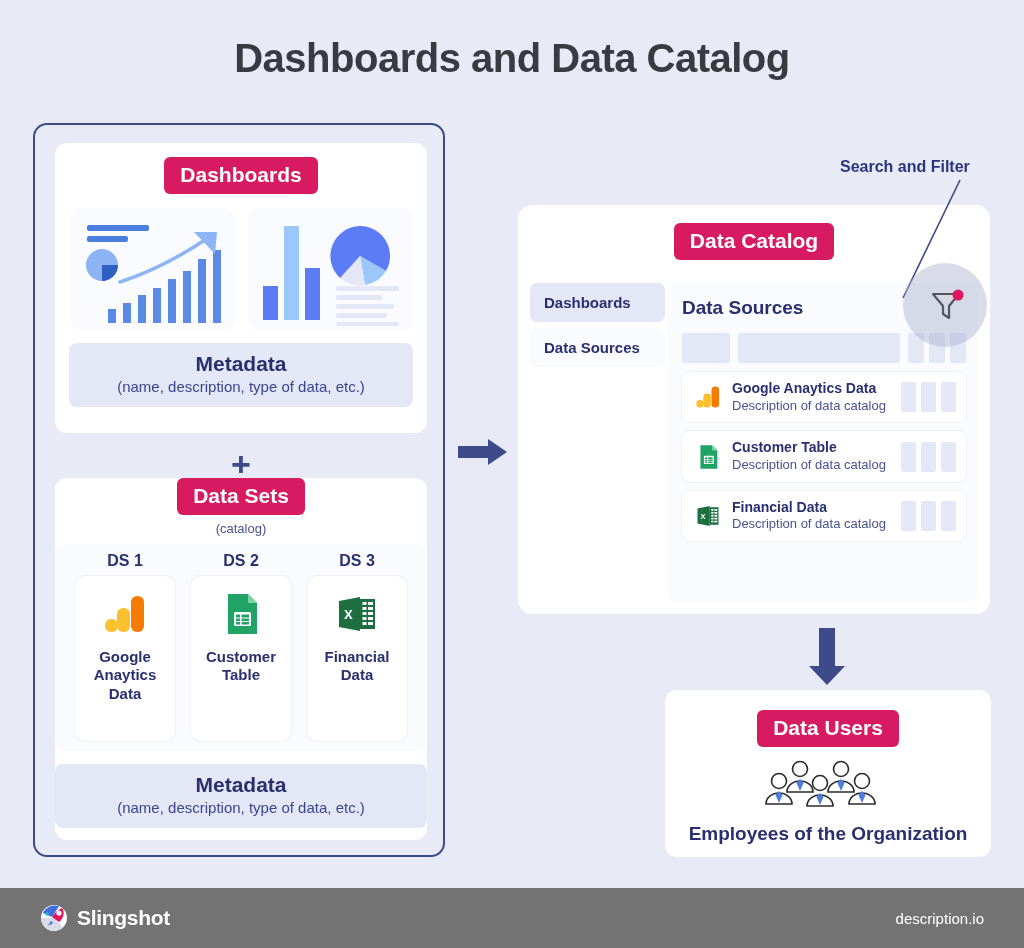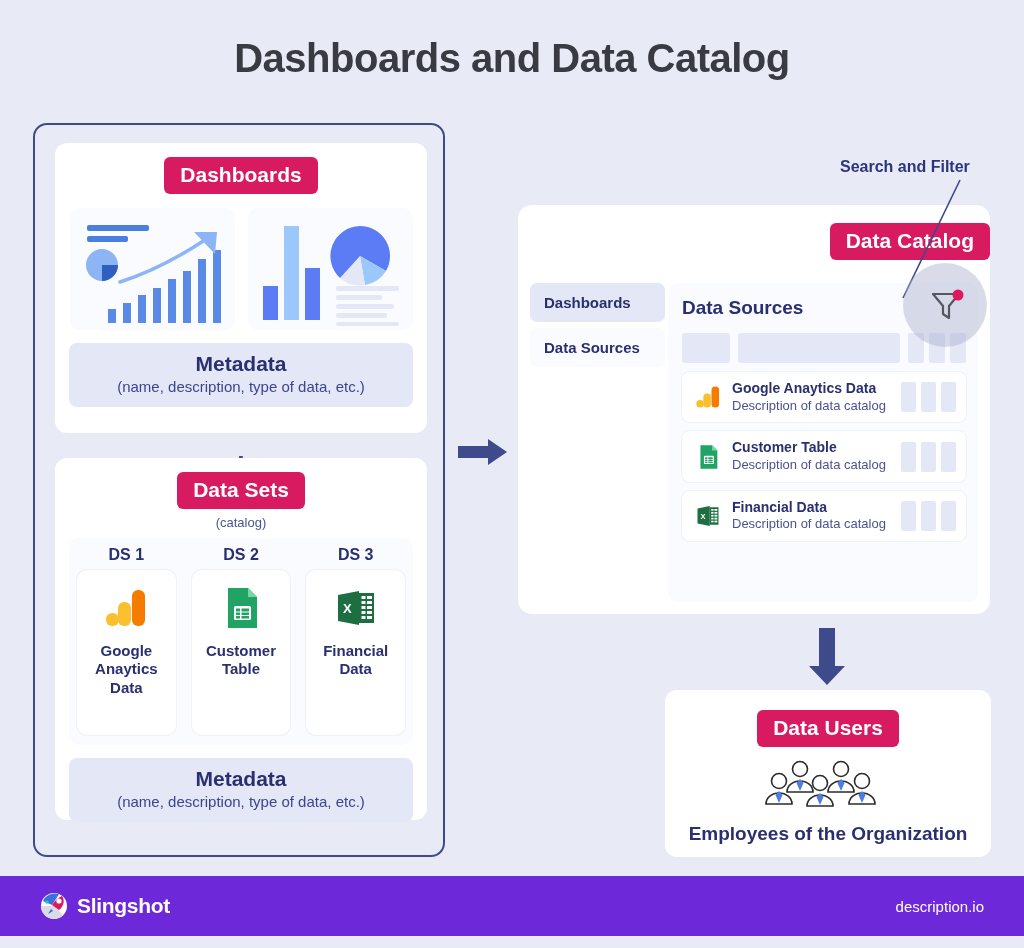--- a/index.html
+++ b/index.html
@@ -55,22 +55,21 @@
   .metadata-title { font-size: 21px; font-weight: bold; color: #2a2f70; line-height: 1.25; }
   .metadata-sub { font-size: 15px; color: #3c4590; line-height: 1.3; }
 
   .plus-sign {
     position: absolute; left: 0; width: 412px; top: 322px;
     text-align: center; color: #3e4a8a; font-size: 34px; font-weight: bold;
     line-height: 1;
   }
 
   .datasets-card {
-    position: absolute; left: 20px; top: 333px; width: 372px; height: 362px;
-    padding: 14px;
+    position: absolute; left: 20px; top: 353px; width: 372px; height: 362px;
   }
   .examples-label { text-align: center; font-size: 13px; color: #4a5290; margin-top: 6px; }
 
   .ds-group {
     background: #fafbfe; border-radius: 10px;
     margin-top: 8px; padding: 8px 8px 10px 8px;
     display: flex; gap: 16px; justify-content: center;
   }
   .ds-col { width: 100px; text-align: center; }
   .ds-label { font-size: 16px; font-weight: bold; color: #2a2f70; margin-bottom: 6px; }
@@ -90,21 +89,21 @@
     position: absolute; left: 458px; top: 438px;
     width: 50px; height: 28px;
   }
 
   
   .catalog-panel {
     position: absolute; left: 518px; top: 205px;
     width: 472px; height: 409px;
     background: #ffffff; border-radius: 14px;
   }
-  .catalog-pill-wrap { text-align: right; padding-top: 18px; text-decoration: underline; }
+  .catalog-pill-wrap { text-align: center; padding-top: 18px; text-decoration: underline; }
   .catalog-body {
     position: absolute; left: 12px; top: 78px; right: 12px; bottom: 12px;
     display: flex;
   }
   .catalog-side { width: 135px; }
   .side-tab {
     border-radius: 7px; padding: 11px 0 11px 14px;
     font-size: 15px; font-weight: bold; color: #2a2f70;
   }
   .side-tab.active { background: #e4e7f6; }
@@ -156,22 +155,22 @@
     background: #fff; border-radius: 12px;
     text-align: center; padding-top: 20px;
   }
   .users-caption {
     font-size: 19px; font-weight: bold; color: #2a2f70; margin-top: 8px;
   }
   .people-svg { margin-top: 12px; }
 
   
   .footer {
-    position: absolute; left: 0; bottom: 12px; width: 1024px; height: 60px;
-    background: #6d28d9;
+    position: absolute; left: 0; bottom: 0; width: 1024px; height: 60px;
+    background: #737373;
     display: flex; align-items: center; justify-content: space-between;
     padding: 0 40px;
   }
   .brand { display: flex; align-items: center; gap: 9px; }
   .brand-name { color: #fff; font-size: 21px; font-weight: bold; letter-spacing: -0.3px; }
   .footer-url { color: #fff; font-size: 15px; }
 </style>
 </head>
 <body>
 

